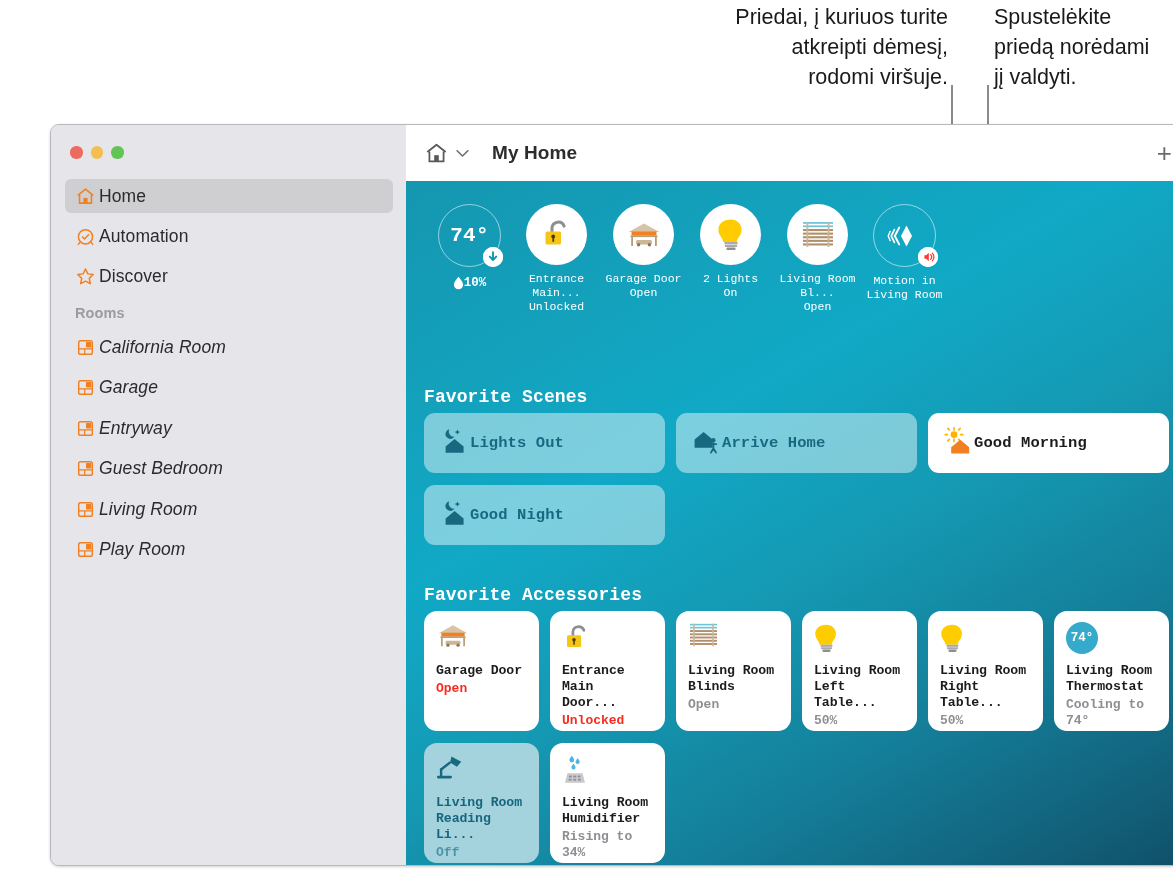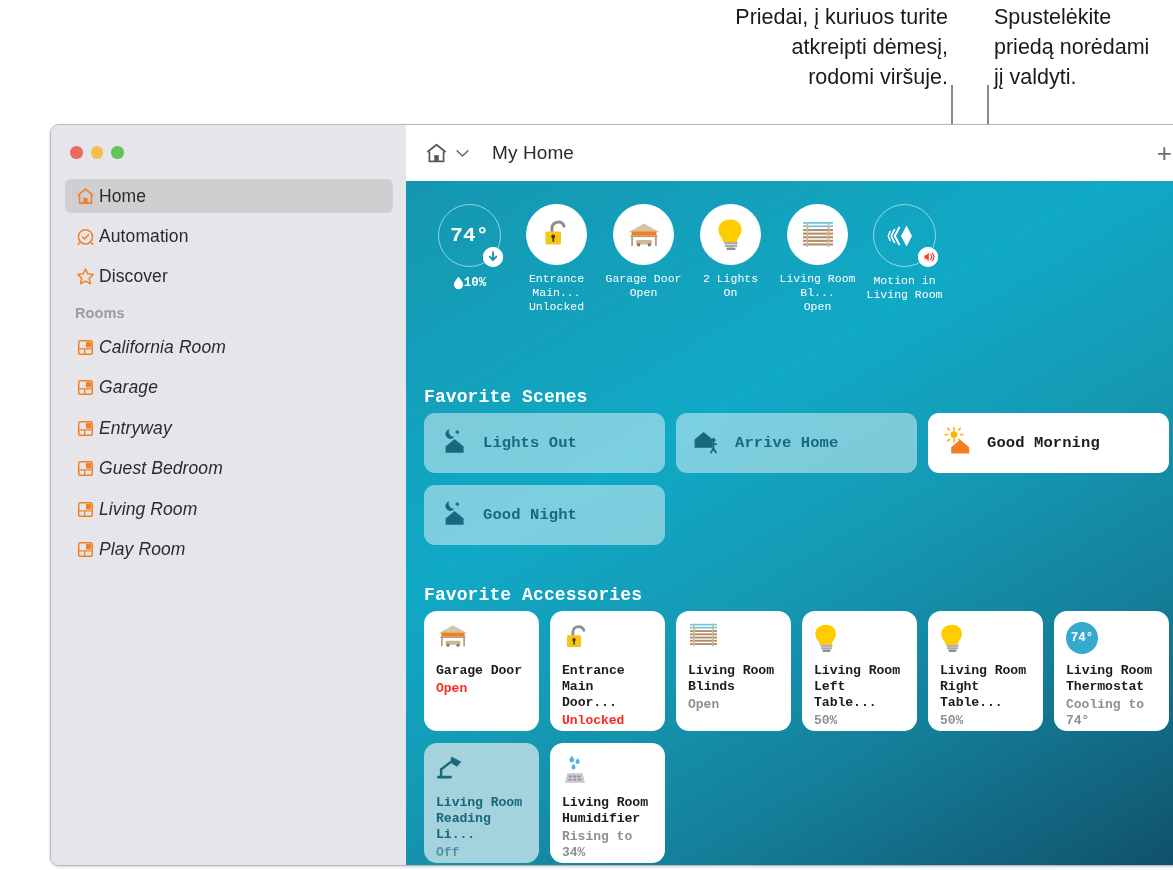--- a/index.html
+++ b/index.html
@@ -50,21 +50,21 @@
   .room-item{margin-bottom:6.5px;font-style:italic;}
 
   
   .main{flex:1 1 auto;position:relative;background:#fff;overflow:hidden;}
   .titlebar{
     height:56px;background:#ffffff;display:flex;align-items:center;
     padding:0 18px 0 17px;box-sizing:border-box;position:relative;
   }
   .home-glyph{width:26px;height:26px;display:flex;align-items:center;justify-content:center;}
   .chev{margin-left:7px;color:#6c6c70;font-size:13px;}
-  .home-title{margin-left:23px;font-size:19px;font-weight:normal;color:#2c2c2e;letter-spacing:.1px;}
+  .home-title{margin-left:23px;font-size:19px;font-weight:bold;color:#2c2c2e;letter-spacing:.1px;}
   .plus-btn{margin-left:auto;color:#6c6c70;font-size:26px;line-height:1;font-weight:300;}
 
   .canvas{
     position:absolute;left:0;top:56px;right:0;bottom:0;
     background:
       linear-gradient(150deg,
         #1596b0 0%,
         #13a2bd 22%,
         #10a9c6 36%,
         #1599b3 55%,
@@ -99,21 +99,21 @@
   .sect-title{
     position:absolute;color:#fff;font-size:18px;font-weight:bold;letter-spacing:.1px;
   }
   #hd-scenes{left:18px;top:206px;}
   #hd-acc{left:18px;top:404px;}
 
   
   .scenes{position:absolute;left:18px;top:232px;display:flex;flex-wrap:wrap;gap:12px 11px;width:760px;}
   .scene{
     width:241px;height:60px;border-radius:11px;display:flex;align-items:center;
-    padding:0 16px;box-sizing:border-box;gap:13px;
+    padding:0 16px;box-sizing:border-box;
     background:rgba(255,255,255,.45);
   }
   .scene.on{background:#ffffff;}
   .scene .s-lbl{font-size:15.5px;font-weight:bold;color:#18697f;letter-spacing:.1px;}
   .scene.on .s-lbl{color:#1c1c1e;}
 
   
   .acc-grid{position:absolute;left:18px;top:430px;display:flex;flex-wrap:wrap;gap:12px 11px;width:760px;}
   .acc{
     width:115px;height:120px;border-radius:13px;background:#fff;

